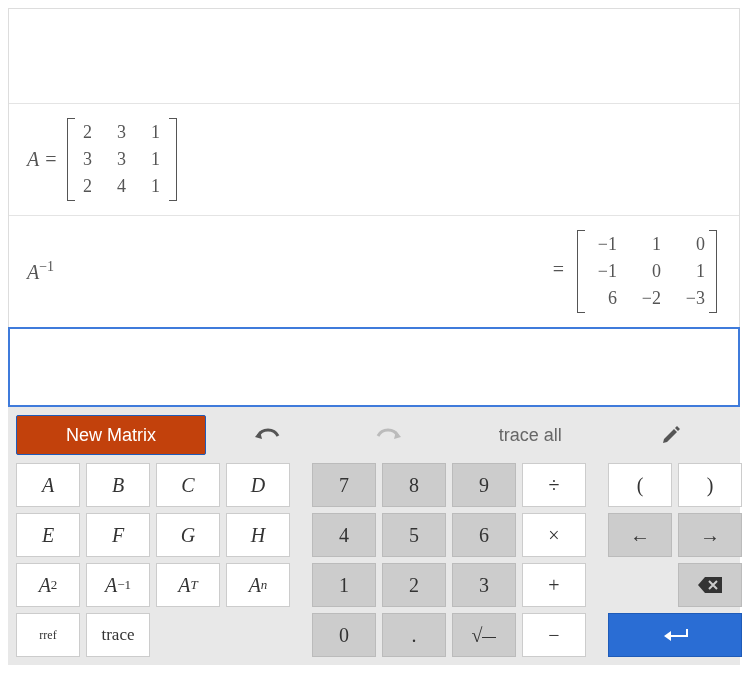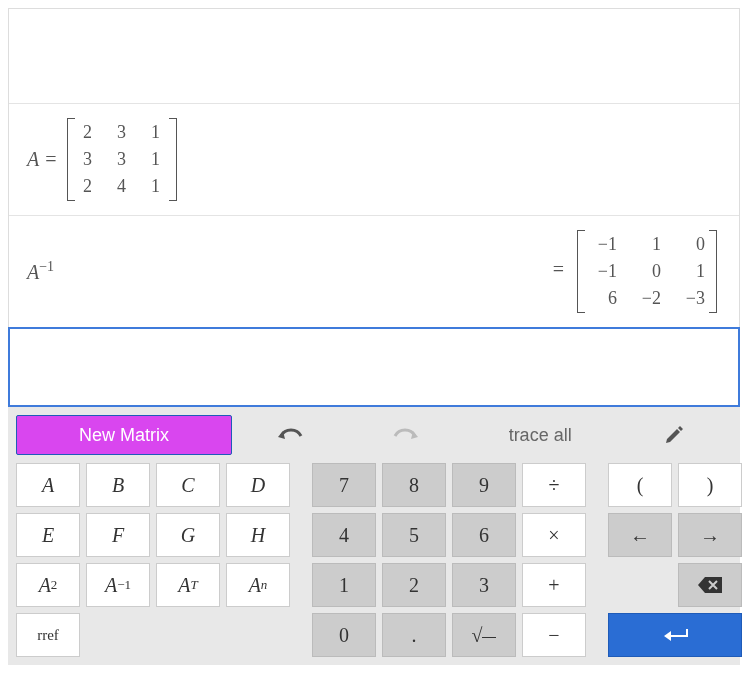--- a/index.html
+++ b/index.html
@@ -70,25 +70,25 @@
   }
   .btn {
     display: flex;
     align-items: center;
     justify-content: center;
     cursor: pointer;
     user-select: none;
     border-radius: 2px;
   }
   .btn-new-matrix {
-    background: #d946ef;
+    background: #c2410c;
     color: #fff;
     font-size: 18px;
     height: 40px;
-    width: 216px;
+    width: 190px;
     border: 1px solid #1f5bb8;
   }
   .btn-tool {
     flex: 1;
     height: 40px;
     font-size: 18px;
     color: #666;
     background: transparent;
   }
   .btn-tool.disabled { color: #b8b8b8; }
@@ -218,21 +218,22 @@
           <span class="sup" style="font-style:normal">−1</span>
         </div>
       <div class="key">
           <span>A</span>
           <span class="sup">T</span>
         </div>
       <div class="key">
           <span>A</span>
           <span class="sup">n</span>
         </div>
-      <div class="key upright" style="font-size:15px">rref</div>
+      <div class="key upright" style="font-size:12px">rref</div>
+      <div class="key upright" style="font-size:17px">trace</div>
       <div class="empty-cell"></div>
     </div>
 
     <div class="pad nums">
       <div class="key gray upright">7</div>
       <div class="key gray upright">8</div>
       <div class="key gray upright">9</div>
       <div class="key upright">÷</div>
       <div class="key gray upright">4</div>
       <div class="key gray upright">5</div>

